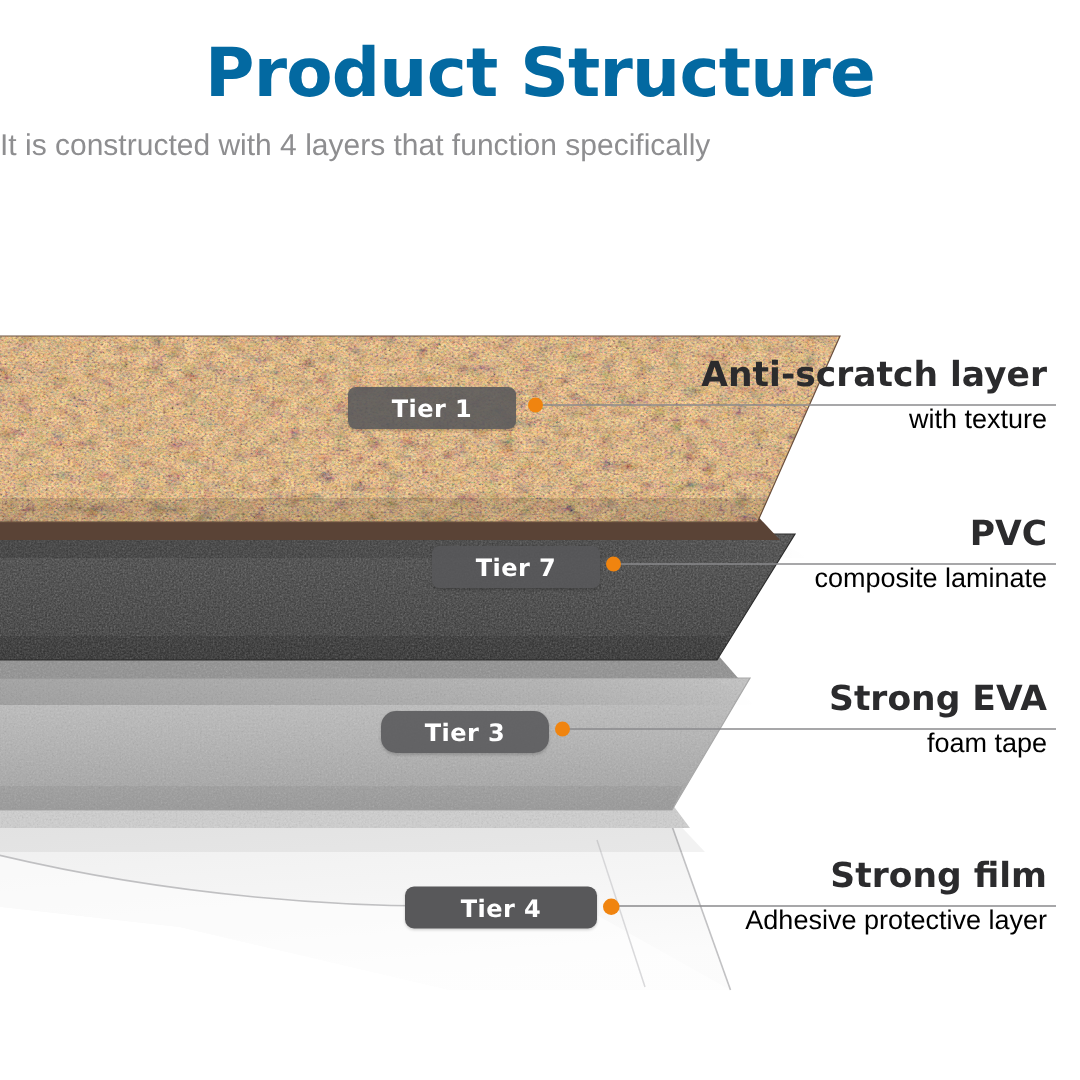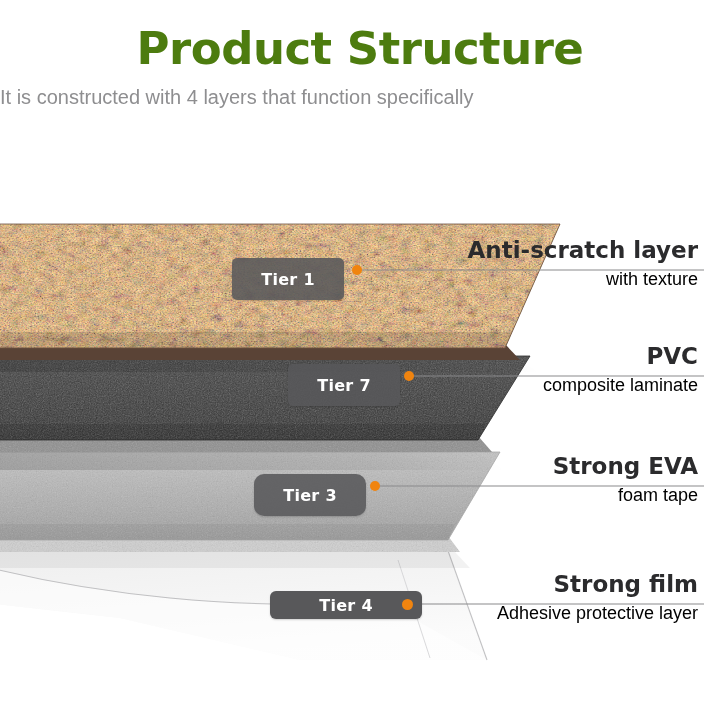--- a/index.html
+++ b/index.html
@@ -12,37 +12,37 @@
   }
 
   #stage{position:relative;width:720px;height:720px;overflow:hidden;background:#fff;}
 
   
   .title{
     position:absolute;left:0;top:22px;width:720px;
     text-align:center;
     font-size:45px;font-weight:bold;
     letter-spacing:-0.5px;
-    color:#4d7c0f;
+    color:#0369a1;
     font-family:"DejaVu Sans", sans-serif;
   }
   .subtitle{
     position:absolute;left:0;top:86px;width:720px;
     font-size:20px;font-weight:normal;
     color:#8e8e90;
     font-family:"Liberation Sans", sans-serif;
   }
 
   
   #slabs{position:absolute;left:0;top:0;width:720px;height:720px;}
 
   
   .tier-badge{
     position:absolute;
-    height:42px;
+    height:28px;
     border-radius:5px;
     background:#58585a;
     color:#ffffff;
     font-size:16px;
     font-weight:bold;
     font-family:"DejaVu Sans", sans-serif;
     display:flex;align-items:center;justify-content:center;
     padding:0 14px;
     box-sizing:border-box;
     letter-spacing:0.3px;
@@ -222,21 +222,21 @@
 
   <div class="tier-badge semi" style="left:232px;top:258px;width:112px;">
     <span>Tier 1</span>
   </div>
   <div class="tier-badge semi" style="left:288px;top:364px;width:112px;">
     <span>Tier 7</span>
   </div>
   <div class="tier-badge semi" style="left:254px;top:474px;width:112px;border-radius:10px;">
     <span>Tier 3</span>
   </div>
-  <div class="tier-badge" style="left:270px;top:591px;width:152px;height:28px;border-radius:6px;">
+  <div class="tier-badge" style="left:270px;top:591px;width:128px;height:28px;border-radius:6px;">
     <span>Tier 4</span>
   </div>
 
   <div class="dot" style="left:352px;top:265px;"></div>
   <div class="dot" style="left:404px;top:371px;"></div>
   <div class="dot" style="left:370px;top:481px;"></div>
   <div class="dot" style="left:402px;top:599px;width:11px;height:11px;"></div>
 
   <div class="callout" style="left:398px;top:236px;">
     <div class="hl">

